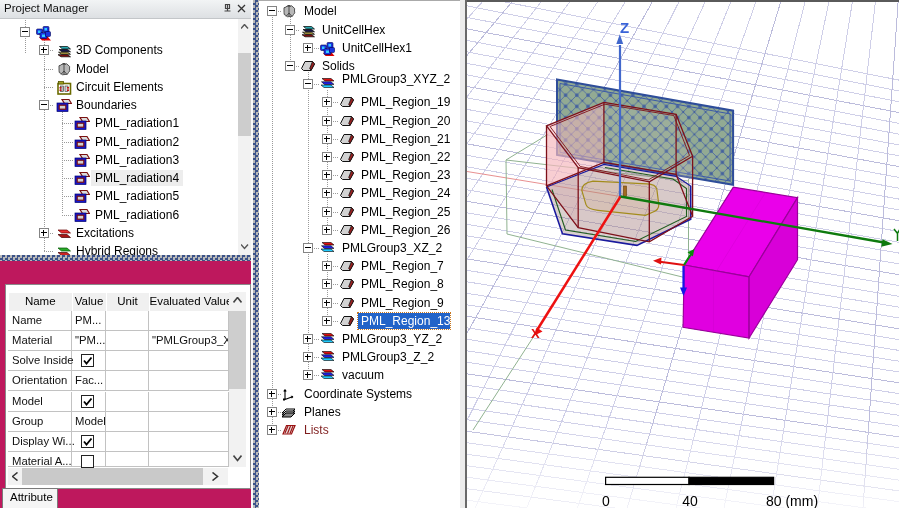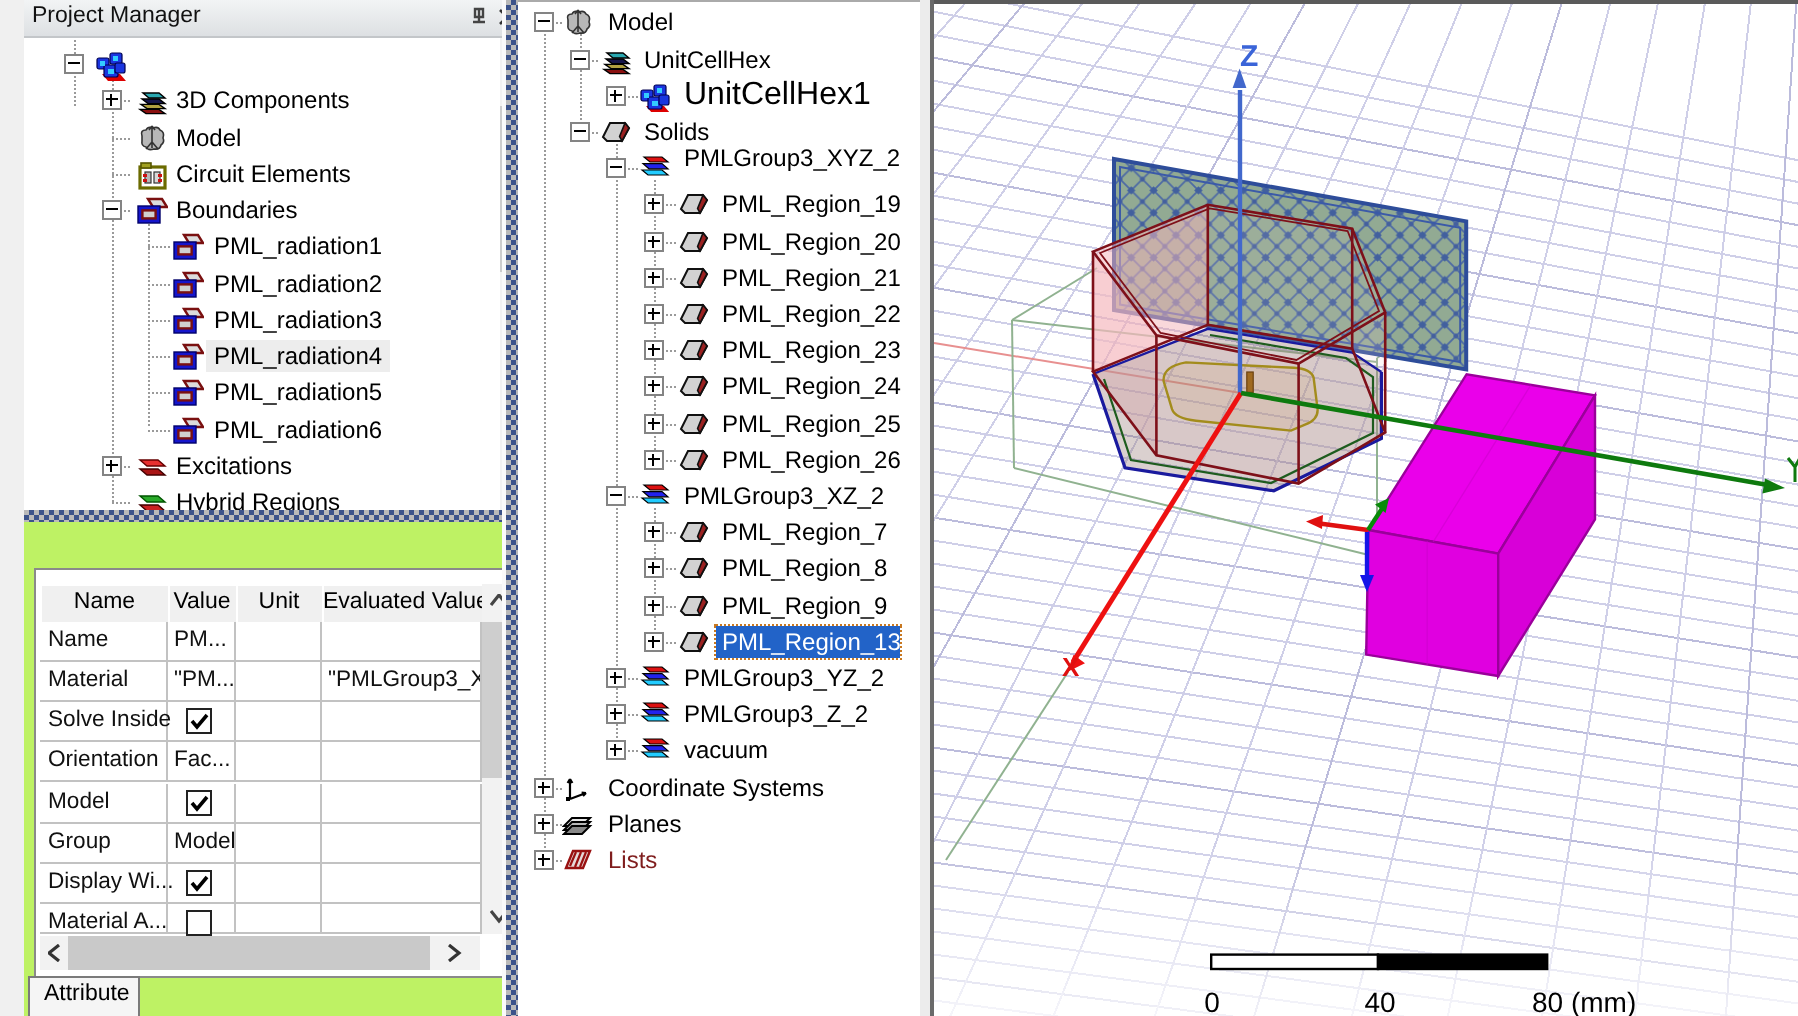--- a/index.html
+++ b/index.html
@@ -13,21 +13,21 @@
   .vdot{position:absolute;width:1px;background-image:repeating-linear-gradient(to bottom,#9a9a9a 0 1px,transparent 1px 2px);}
   .hdot{position:absolute;height:1px;background-image:repeating-linear-gradient(to right,#9a9a9a 0 1px,transparent 1px 2px);}
   .icon{position:absolute;top:1px;}
   .stip{background-color:#b9b9b9;background-image:conic-gradient(#3c538a 0 25%,#b9b9b9 0 50%,#3c538a 0 75%,#b9b9b9 0);background-size:5px 5px;}
   .titlebar{position:absolute;left:0;right:0;height:18px;background:linear-gradient(#f2f4f5,#dde0e3);border-bottom:1px solid #c3c6c9;}
   .titlebar span{position:absolute;left:4px;top:2px;font-size:11.5px;color:#111;}
 </style></head>
 <body>
 <div id="app">
 
-<div class="abs" style="left:12px;top:0;width:251px;height:508px;background:#bef264;">
+<div class="abs" style="left:0;top:0;width:251px;height:508px;background:#be185d;">
   <div class="titlebar">
         <span>Project Manager</span>
     <svg class="abs" style="left:222px;top:3px" width="11" height="12">
           <path d="M5.5 1 L5.5 8 M2.5 8 L8.5 8 M3.5 1.5 L7.5 1.5 L7.5 5.5 L3.5 5.5 Z" stroke="#444" stroke-width="1.2" fill="none"></path>
         </svg>
     <svg class="abs" style="left:237px;top:4px" width="10" height="10">
           <path d="M1 1 L8 8 M8 1 L1 8" stroke="#333" stroke-width="1.3"></path>
         </svg>
   </div>
   <div class="abs" style="left:0;top:19px;width:251px;height:236px;background:#fff;">
@@ -234,21 +234,21 @@
       </svg>
   <div class="rtxt" style="left:63px;top:20.6px;font-size:12px;color:#000">UnitCellHex</div>
   <div class="hdot" style="left:49px;top:46.8px;width:11px;"></div>
   <div class="eb plus" style="left:44px;top:41.8px;">
         <i></i>
         <b></b>
       </div>
   <svg class="icon" style="left:60px;top:39.8px" width="16" height="15">
         <use href="#i-hfss"></use>
       </svg>
-  <div class="rtxt" style="left:83px;top:38.8px;font-size:16px;color:#000">UnitCellHex1</div>
+  <div class="rtxt" style="left:83px;top:38.8px;font-size:12px;color:#000">UnitCellHex1</div>
   <div class="hdot" style="left:31px;top:65.0px;width:10px;"></div>
   <div class="eb" style="left:26px;top:60.0px;">
         <i></i>
       </div>
   <svg class="icon" style="left:41px;top:58.0px" width="16" height="15">
         <use href="#i-sheet"></use>
       </svg>
   <div class="rtxt" style="left:63px;top:57.0px;font-size:12px;color:#000">Solids</div>
   <div class="hdot" style="left:49px;top:83.2px;width:11px;"></div>
   <div class="eb" style="left:44px;top:78.2px;">

